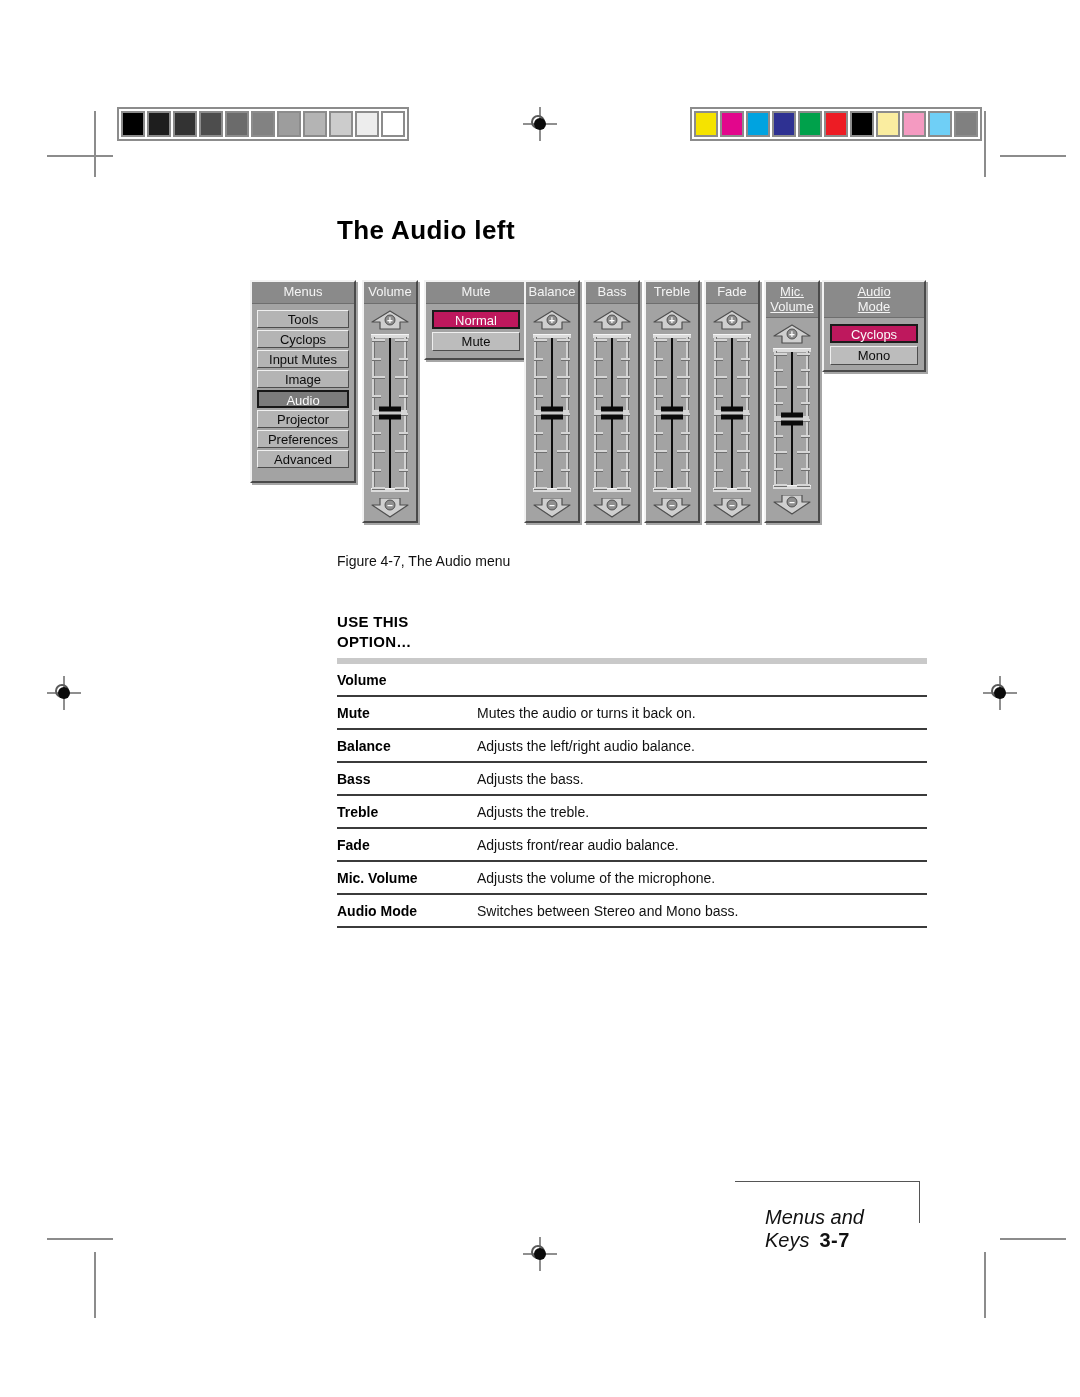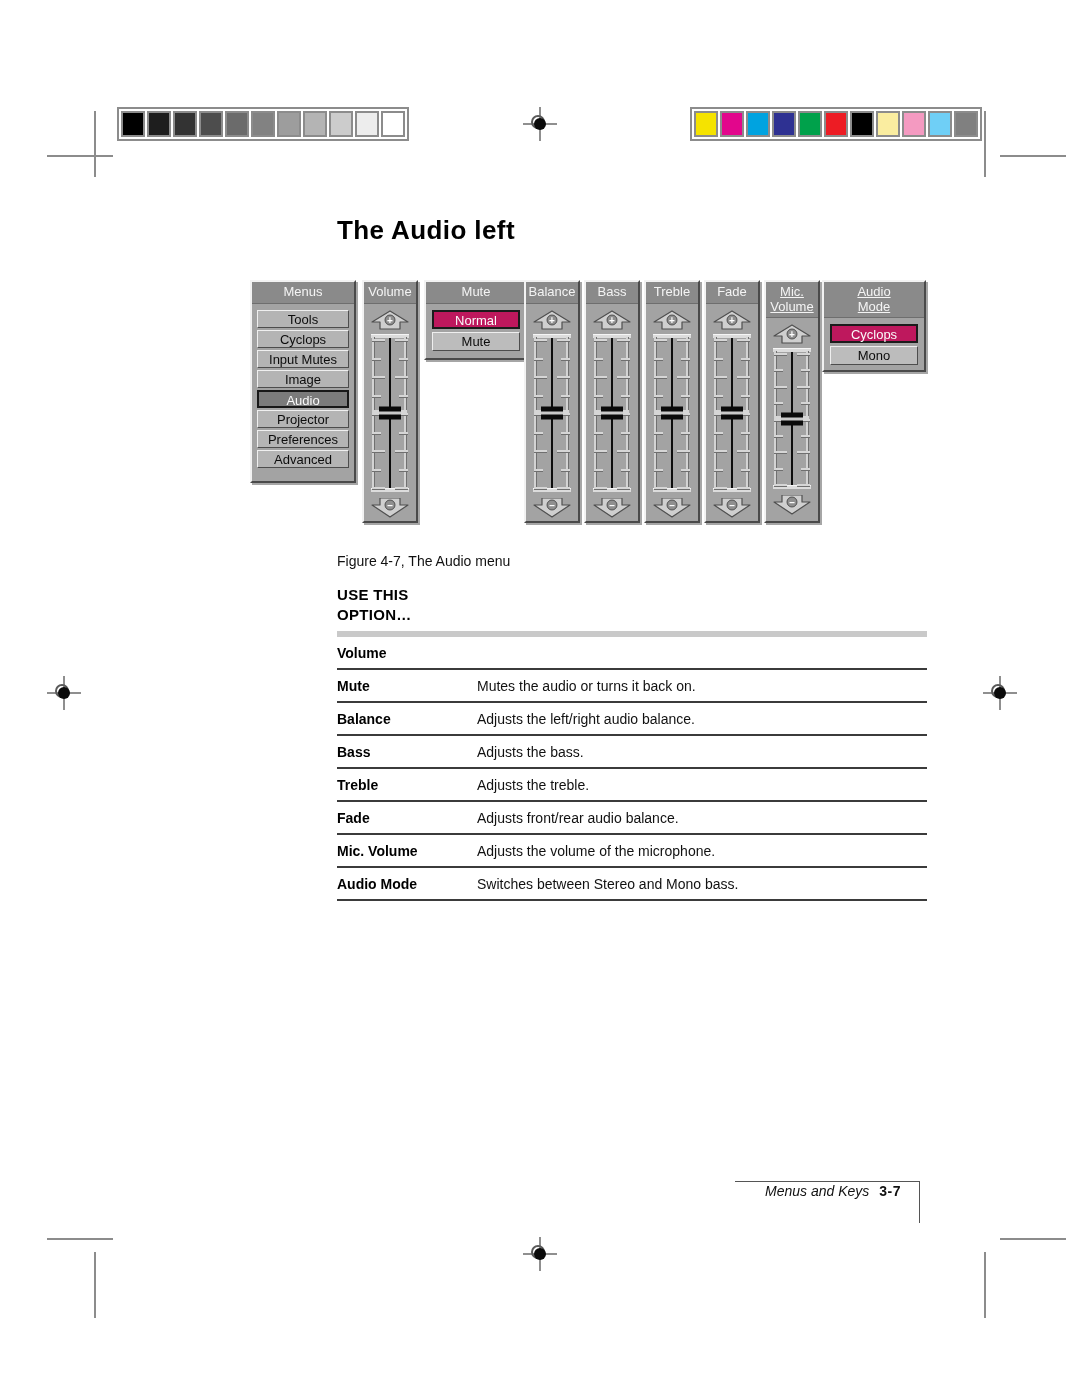--- a/index.html
+++ b/index.html
@@ -147,32 +147,32 @@
     position:absolute;left:337px;top:553px;
     font-size:14px;color:#111;
   }
 
   #opt-table{position:absolute;left:337px;top:585px;width:590px;}
   .th-row{display:flex;padding-bottom:2px;}
   .th{
     font-size:15px;font-weight:bold;color:#000;letter-spacing:.3px;
     line-height:20px;
   }
-  .th.c1{width:140px;}
+  .th.c1{width:140px;margin-top:27px;}
   .th.c2{flex:1;}
   .hdr-rule{height:6px;background:#c9c9c9;margin-top:4px;}
   .trow{display:flex;border-bottom:2px solid #3b3b3b;padding:8px 0 7px 0;}
   .tcell.c1{width:140px;font-size:14px;font-weight:bold;color:#000;}
   .tcell.c2{flex:1;font-size:14px;color:#111;}
 
   
   #footer{position:absolute;left:735px;top:1181px;width:185px;height:42px;}
   #footer .f-top{position:absolute;left:0;top:0;width:185px;height:1px;background:#555;}
   #footer .f-right{position:absolute;right:0;top:0;width:1px;height:42px;background:#555;}
-  #footer .f-text{position:absolute;left:30px;top:2px;font-size:14px;color:#111;font-style:italic;}
+  #footer .f-text{position:absolute;left:30px;top:25px;font-size:20px;color:#111;font-style:italic;}
   #footer .f-page{font-style:normal;font-weight:bold;margin-left:10px;letter-spacing:0.5px;}
 </style>
 </head>
 <body>
 
 <div class="cropmark cm-v" style="left:94px;top:111px;"></div>
 <div class="cropmark cm-h" style="left:47px;top:155px;"></div>
 <div class="cropmark cm-v" style="left:984px;top:111px;"></div>
 <div class="cropmark cm-h" style="left:1000px;top:155px;"></div>
 <div class="cropmark cm-h" style="left:47px;top:1238px;"></div>

